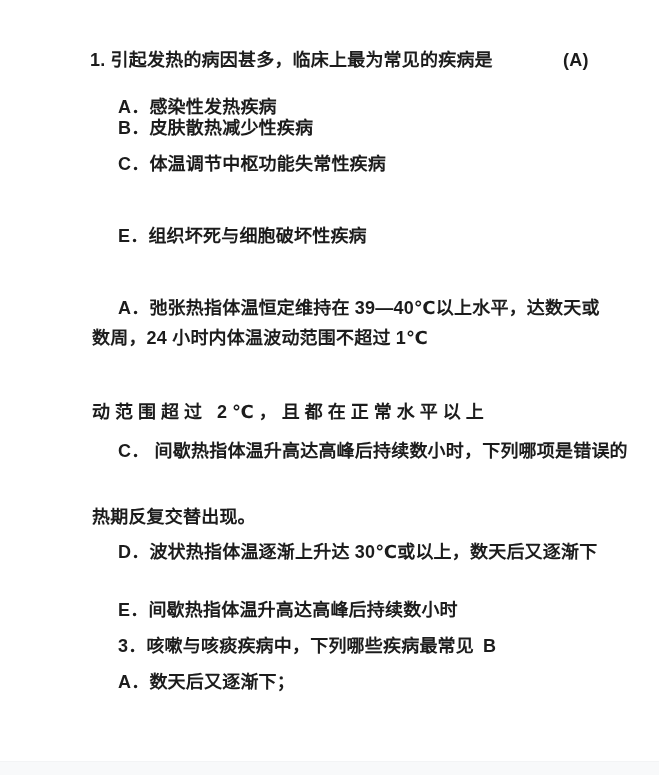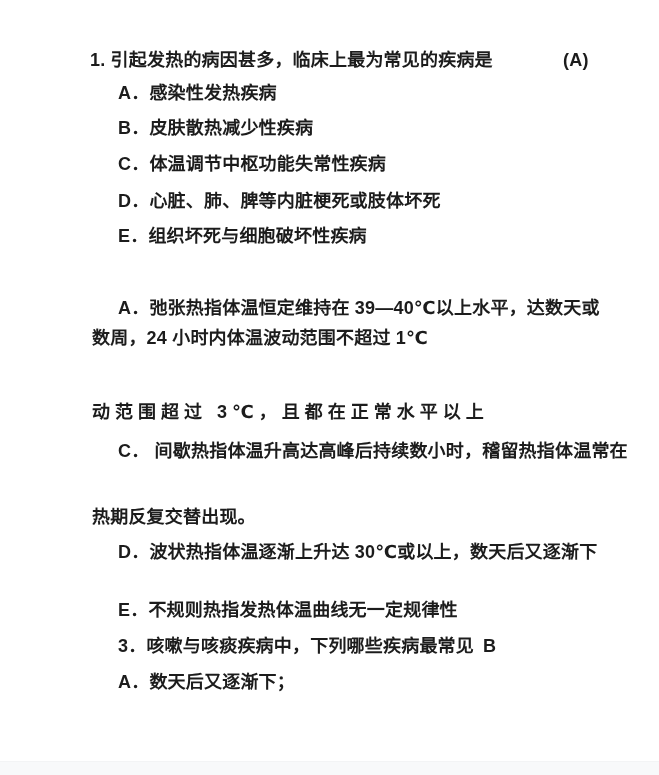--- a/index.html
+++ b/index.html
@@ -48,37 +48,36 @@
     border-top: 1px solid #f3f4f5;
   }
 </style>
 </head>
 <body>
 
 <div class="page">
 
   <div class="line l-q1" style="top:49px"><span>1. 引起发热的病因甚多，临床上最为常见的疾病是</span><span class="ans ans-q1">(A)</span></div>
 
-  <div class="line l-opt" style="top:82px"><span>A．感染性发热疾病</span></div>
+  <div class="line l-opt" style="top:96px"><span>A．感染性发热疾病</span></div>
   <div class="line l-opt" style="top:117px"><span>B．皮肤散热减少性疾病</span></div>
   <div class="line l-opt" style="top:153px"><span>C．体温调节中枢功能失常性疾病</span></div>
-  <div class="line l-opt" style="top:190px"><span>D．心脏、肺、脾等内脏梗死或肢体坏死</span></div>
   <div class="line l-opt" style="top:225px"><span>E．组织坏死与细胞破坏性疾病</span></div>
 
 
   <div class="line l-opt" style="top:297px"><span>A．弛张热指体温恒定维持在 39—40℃以上水平，达数天或</span></div>
   <div class="line l-cont" style="top:327px"><span>数周，24 小时内体温波动范围不超过 1℃</span></div>
 
-  <div class="line l-cont spread-wide" style="top:401px"><span>动范围超过 3℃，且都在正常水平以上</span></div>
+  <div class="line l-cont spread-wide" style="top:401px"><span>动范围超过 2℃，且都在正常水平以上</span></div>
 
-  <div class="line l-opt" style="top:440px"><span>C． 间歇热指体温升高达高峰后持续数小时，稽留热指体温常在</span></div>
+  <div class="line l-opt" style="top:440px"><span>C． 间歇热指体温升高达高峰后持续数小时，下列哪项是错误的</span></div>
   <div class="line l-cont" style="top:506px"><span>热期反复交替出现。</span></div>
 
   <div class="line l-opt" style="top:541px"><span>D．波状热指体温逐渐上升达 30℃或以上，数天后又逐渐下</span></div>
 
-  <div class="line l-opt" style="top:599px"><span>E．不规则热指发热体温曲线无一定规律性</span></div>
+  <div class="line l-opt" style="top:599px"><span>E．间歇热指体温升高达高峰后持续数小时</span></div>
 
   <div class="line l-opt" style="top:635px"><span>3．咳嗽与咳痰疾病中，下列哪些疾病最常见</span><span class="ans ans-inline">B</span></div>
 
   <div class="line l-opt" style="top:671px"><span>A．数天后又逐渐下；</span></div>
 
   <div class="bottom-band"></div>
 </div>
 
 </body></html>

